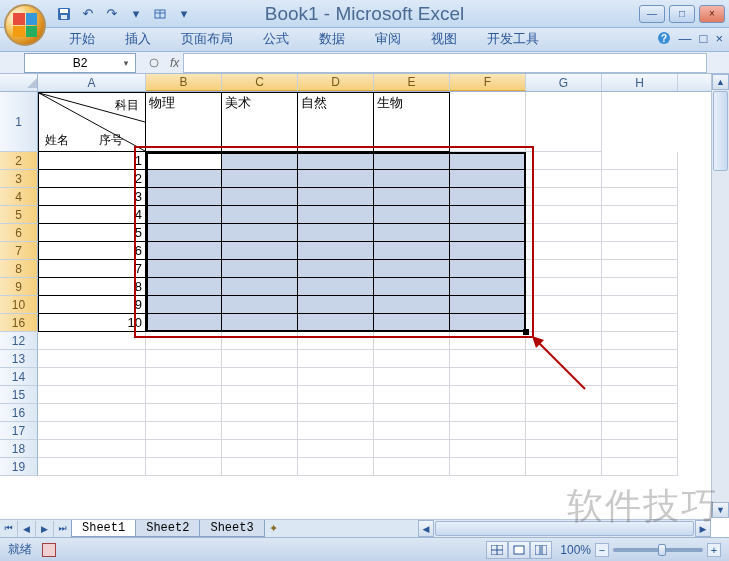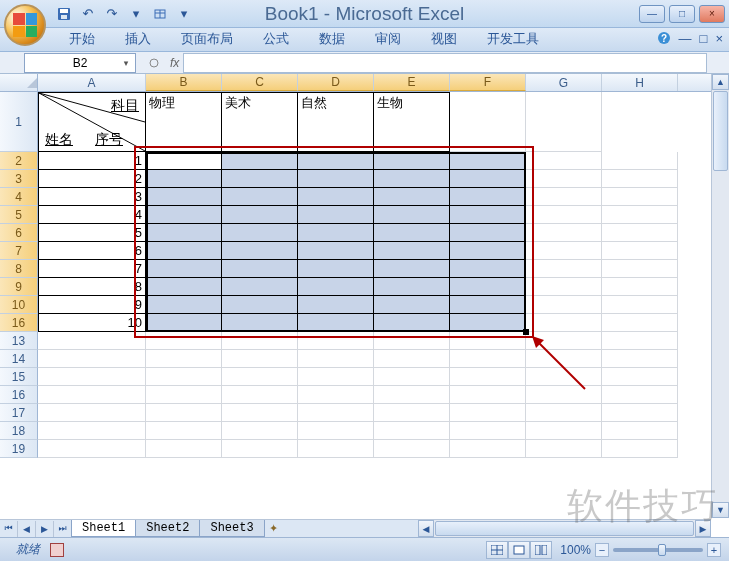--- a/index.html
+++ b/index.html
@@ -48,21 +48,21 @@
 .cell { border-right: 1px solid #d4d8de; border-bottom: 1px solid #d4d8de; font-size: 13px; padding: 1px 3px; display: flex; align-items: center; background: #fff; overflow: hidden; }
 .cell.bordered { border-right: 1px solid #000; border-bottom: 1px solid #000; }
 .cell.btop { border-top: 1px solid #000; }
 .cell.bleft { border-left: 1px solid #000; }
 .cell.selrange { background: #c8d4e8; }
 .cell.num { justify-content: flex-end; }
 
 
 .a1-cell { position: relative; background: #fff; }
 .a1-cell svg { position:absolute; top:0; left:0; width:100%; height:100%; }
-.a1-lbl { position:absolute; font-size:14px;text-decoration:underline; }
+.a1-lbl { position:absolute; font-size:12px; }
 .a1-lbl.t1 { right: 6px; top: 4px; }
 .a1-lbl.t2 { left: 6px; bottom: 2px; }
 .a1-lbl.t3 { right: 22px; bottom: 2px; }
 
 
 .selection-border { position: absolute; border: 2px solid #000; pointer-events: none; }
 .fill-handle { position:absolute; width:6px; height:6px; background:#000; pointer-events:none; }
 
 
 .red-box { position: absolute; border: 2px solid #b00000; pointer-events: none; }
@@ -78,21 +78,21 @@
 
 
 .sheet-tabs { position: absolute; bottom: 24px; left: 0; height: 18px; display: flex; align-items: center; background: #dce7f4; width: 418px; border-top:1px solid #b8c6d9; }
 .nav-btn { width: 18px; height: 16px; display:flex; align-items:center; justify-content:center; font-size:9px; color:#2b5797; border-right:1px solid #b8c6d9; cursor:pointer; }
 .sheet-tab { padding: 1px 10px; font-size: 12px; background: #fff; border: 1px solid #8aa4c8; border-top: none; margin-left: -1px; cursor: pointer; font-family: "Courier New", monospace; }
 .sheet-tab.inactive { background: #d3dfee; }
 .sheet-new { width:18px; display:flex; align-items:center; justify-content:center; font-size:11px; color:#8a6a2a; cursor:pointer; }
 
 
 .status-bar { position: absolute; bottom: 0; left: 0; right: 0; height: 24px; background: linear-gradient(180deg,#dce7f4,#c3d4ea); display: flex; align-items: center; font-size: 12px; color: #2b5797; border-top:1px solid #9fb6d4; }
-.status-text { margin-left: 16px; font-style: italic; }
+.status-text { margin-left: 8px; }
 .status-rec { width:14px; height:14px; border:1px solid #a04040; margin-left:10px; background:#f0d0d0; }
 .view-btns { margin-left: auto; display:flex; }
 .view-btn { width:22px; height:18px; border:1px solid #9fb6d4; background:linear-gradient(180deg,#f0f5fc,#d3dfee); display:flex; align-items:center; justify-content:center; font-size:10px; cursor:pointer; }
 .zoom { display:flex; align-items:center; margin: 0 8px; gap:4px; }
 .zoom-slider { width:90px; height:4px; background:#8aa4c8; position:relative; border-radius:2px; }
 .zoom-thumb { position:absolute; left:45px; top:-4px; width:8px; height:12px; background:linear-gradient(180deg,#f0f5fc,#c8daef); border:1px solid #6f94c2; border-radius:2px; }
 .zoom-btn { width:14px; height:14px; display:flex; align-items:center; justify-content:center; border:1px solid #9fb6d4; background:#e8f0fb; font-size:11px; cursor:pointer; }
 
 .watermark { position:absolute; right:10px; bottom:30px; font-size:36px; color:rgba(100,100,100,0.35); font-family:"Microsoft YaHei"; pointer-events:none; letter-spacing:2px; }
 
@@ -317,20 +317,31 @@
         <div class="cell cw-A bordered bleft num">10</div>
         <div class="cell cw-B bordered selrange"></div>
         <div class="cell cw-C bordered selrange"></div>
         <div class="cell cw-D bordered selrange"></div>
         <div class="cell cw-E bordered selrange"></div>
         <div class="cell cw-F bordered selrange"></div>
         <div class="cell cw-G"></div>
         <div class="cell cw-H"></div>
       </div>
       <div class="row">
+        <div class="row-h">12</div>
+        <div class="cell cw-A"></div>
+        <div class="cell cw-B"></div>
+        <div class="cell cw-C"></div>
+        <div class="cell cw-D"></div>
+        <div class="cell cw-E"></div>
+        <div class="cell cw-F"></div>
+        <div class="cell cw-G"></div>
+        <div class="cell cw-H"></div>
+      </div>
+      <div class="row">
         <div class="row-h">13</div>
         <div class="cell cw-A"></div>
         <div class="cell cw-B"></div>
         <div class="cell cw-C"></div>
         <div class="cell cw-D"></div>
         <div class="cell cw-E"></div>
         <div class="cell cw-F"></div>
         <div class="cell cw-G"></div>
         <div class="cell cw-H"></div>
       </div>

